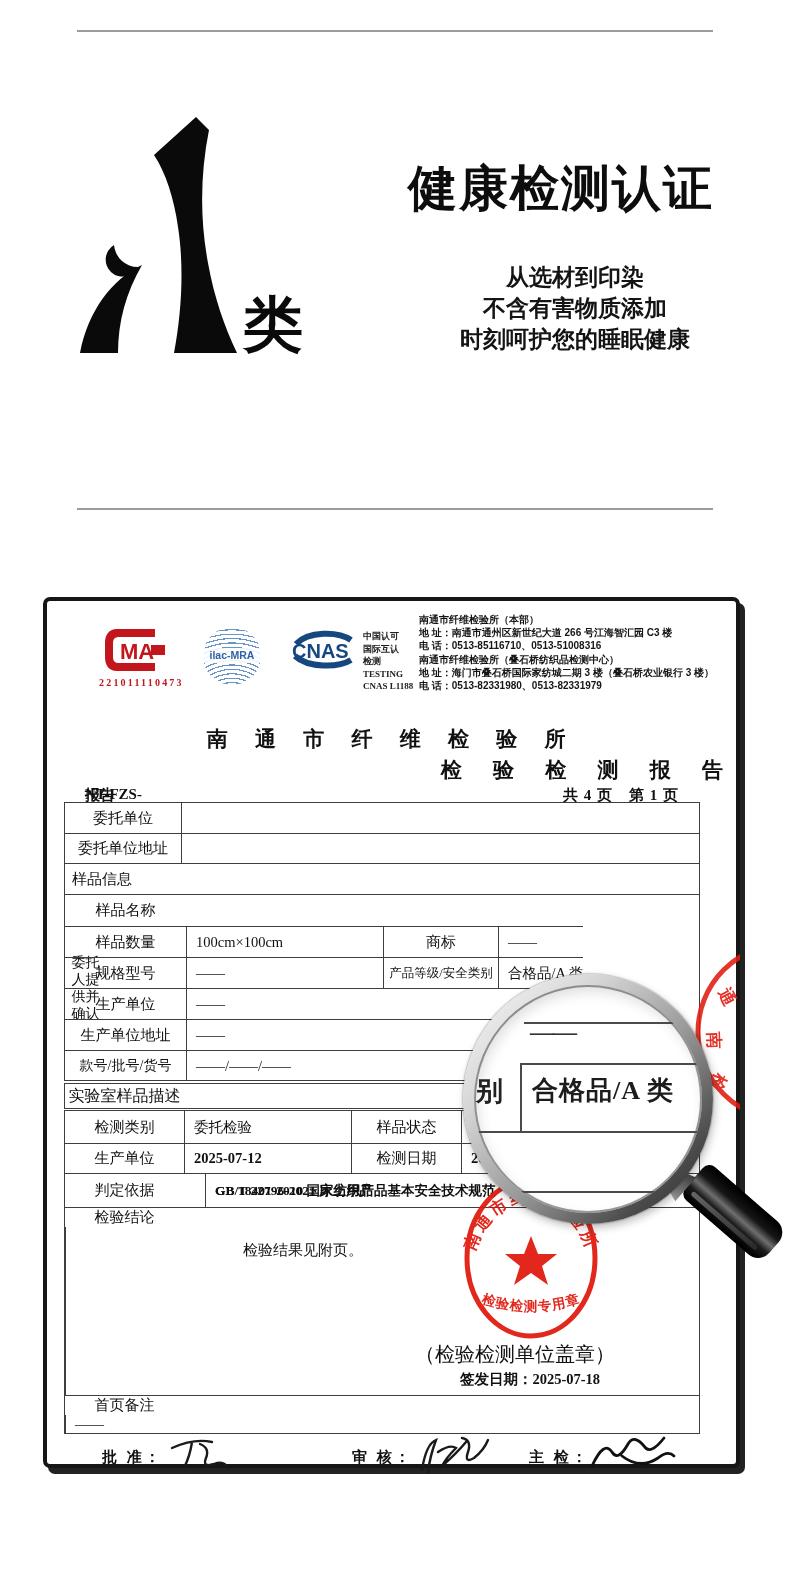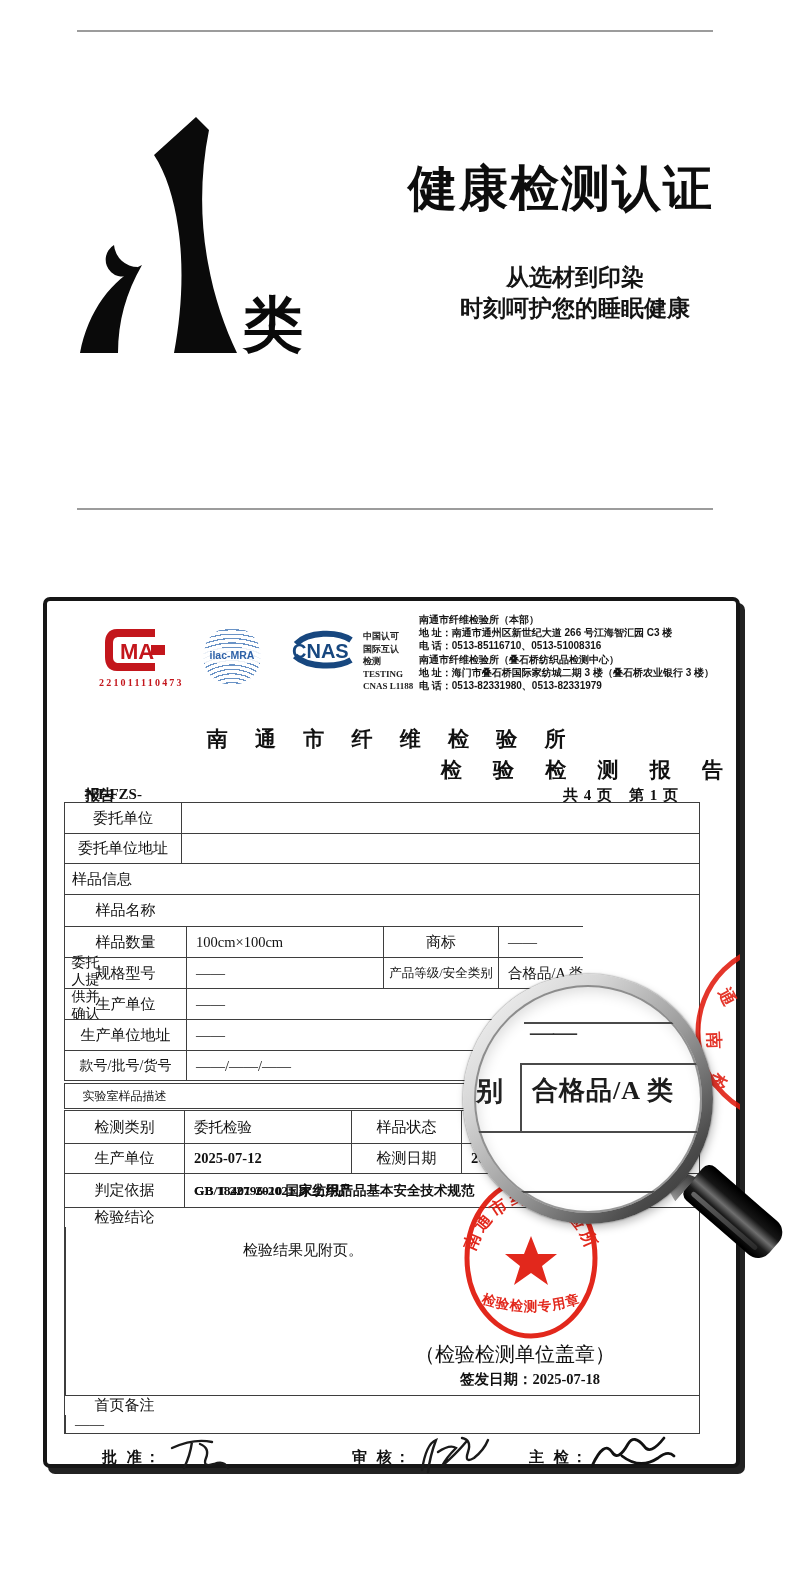--- a/index.html
+++ b/index.html
@@ -52,21 +52,21 @@
   .val { padding-left:9px; font-size:14.5px; }
   .grp-rows { flex:1; display:flex; flex-direction:column; }
   .grp-rows .tr:first-child { border-top:none; }
   .vcol { width:41px; display:flex; flex-direction:column; align-items:center; justify-content:center;
           font-size:14px; line-height:17px; border-left:none; }
   .vcol span { position:static; }
   #tblA { top:201px; }
   #tblB { top:482px; }
   #tblC { top:509px; }
   .h30 { height:30px; } .h31 { height:31px; } .h26 { height:24px; }
-  .h32 { height:32px; } .h34 { height:34px; } .h190 { height:188px;flex-direction:column; } .h38 { height:38px;flex-direction:column; }
+  .h32 { height:32px; } .h34 { height:34px;gap:21px; } .h190 { height:188px;flex-direction:column; } .h38 { height:38px;flex-direction:column; }
 
   .basis { flex-direction:column; align-items:flex-start; justify-content:center;
            font-size:13.5px; line-height:16px; padding-left:9px; font-weight:700; }
   .concl-txt { left:196px; top:640px; font-size:15px; }
   .seal-note { left:368px; top:740px; width:230px; font-size:20px; }
   .issue-date { left:368px; top:769px; width:230px; text-align:center; font-size:14.5px; font-weight:700; }
 
   .sign-row { left:17px; top:843px; width:660px; height:26px; font-size:15px; font-weight:600; letter-spacing:3px; }
   .sign-row .lbl { position:absolute; top:4px; }
   .sign-row svg { position:absolute; }
@@ -104,20 +104,21 @@
 
   <svg class="a-logo" width="160" height="240" viewBox="0 0 160 240">
     <path fill="#0a0a0a" d="M118,2 L131,15 C122,60 122,105 130,148 C136,182 147,213 159,238 L96,238 C104,196 106,150 100,112 C96,84 88,58 76,40 Z"></path>
     <path fill="#0a0a0a" d="M2,238 C10,196 34,164 64,150 C48,178 40,206 40,238 Z"></path>
     <path fill="#0a0a0a" d="M36,130 a17,17 0 1 0 24,22 a24,24 0 0 1 -24,-22 Z"></path>
   </svg>
   <div class="grade-char">类</div>
   <div class="hero-title">健康检测认证</div>
   <div class="hero-sub">
     <div>从选材到印染</div>
+    <div>不含有害物质添加</div>
     <div>时刻呵护您的睡眠健康</div>
   </div>
 
   <div class="cert">
 
     <svg style="left:54px;top:24px" width="70" height="50" viewBox="0 0 70 50">
       <path d="M54,4 H16 C7,4 4,11 4,18 V32 C4,39 7,46 16,46 H54 V38 H18 C14,38 12,36 12,32 V18 C12,14 14,12 18,12 H54 Z" fill="#c3161c"></path>
       <rect x="50" y="20" width="14" height="10" fill="#c3161c"></rect>
       <text x="19" y="34" font-family="Liberation Sans,sans-serif" font-weight="bold" font-size="22" fill="#c3161c">MA</text>
     </svg>
@@ -205,21 +206,21 @@
           <div class="tr h31">
             <div class="td lab" style="width:121px;font-size:14px">款号/批号/货号</div>
             <div class="td val" style="flex:1">——/——/——</div>
           </div>
         </div>
       </div>
     </div>
 
     <div class="tbl" id="tblB">
       <div class="tr h26">
-        <div class="td lab" style="width:119px;font-size:12px">实验室样品描述</div>
+        <div class="td lab" style="width:119px;font-size:16px">实验室样品描述</div>
       </div>
     </div>
 
     <div class="tbl" id="tblC">
       <div class="tr h32">
         <div class="td lab" style="width:119px">检测类别</div>
         <div class="td val" style="width:167px">委托检验</div>
         <div class="td lab" style="width:110px">样品状态</div>
         <div class="td val" style="flex:1">符合</div>
       </div>

